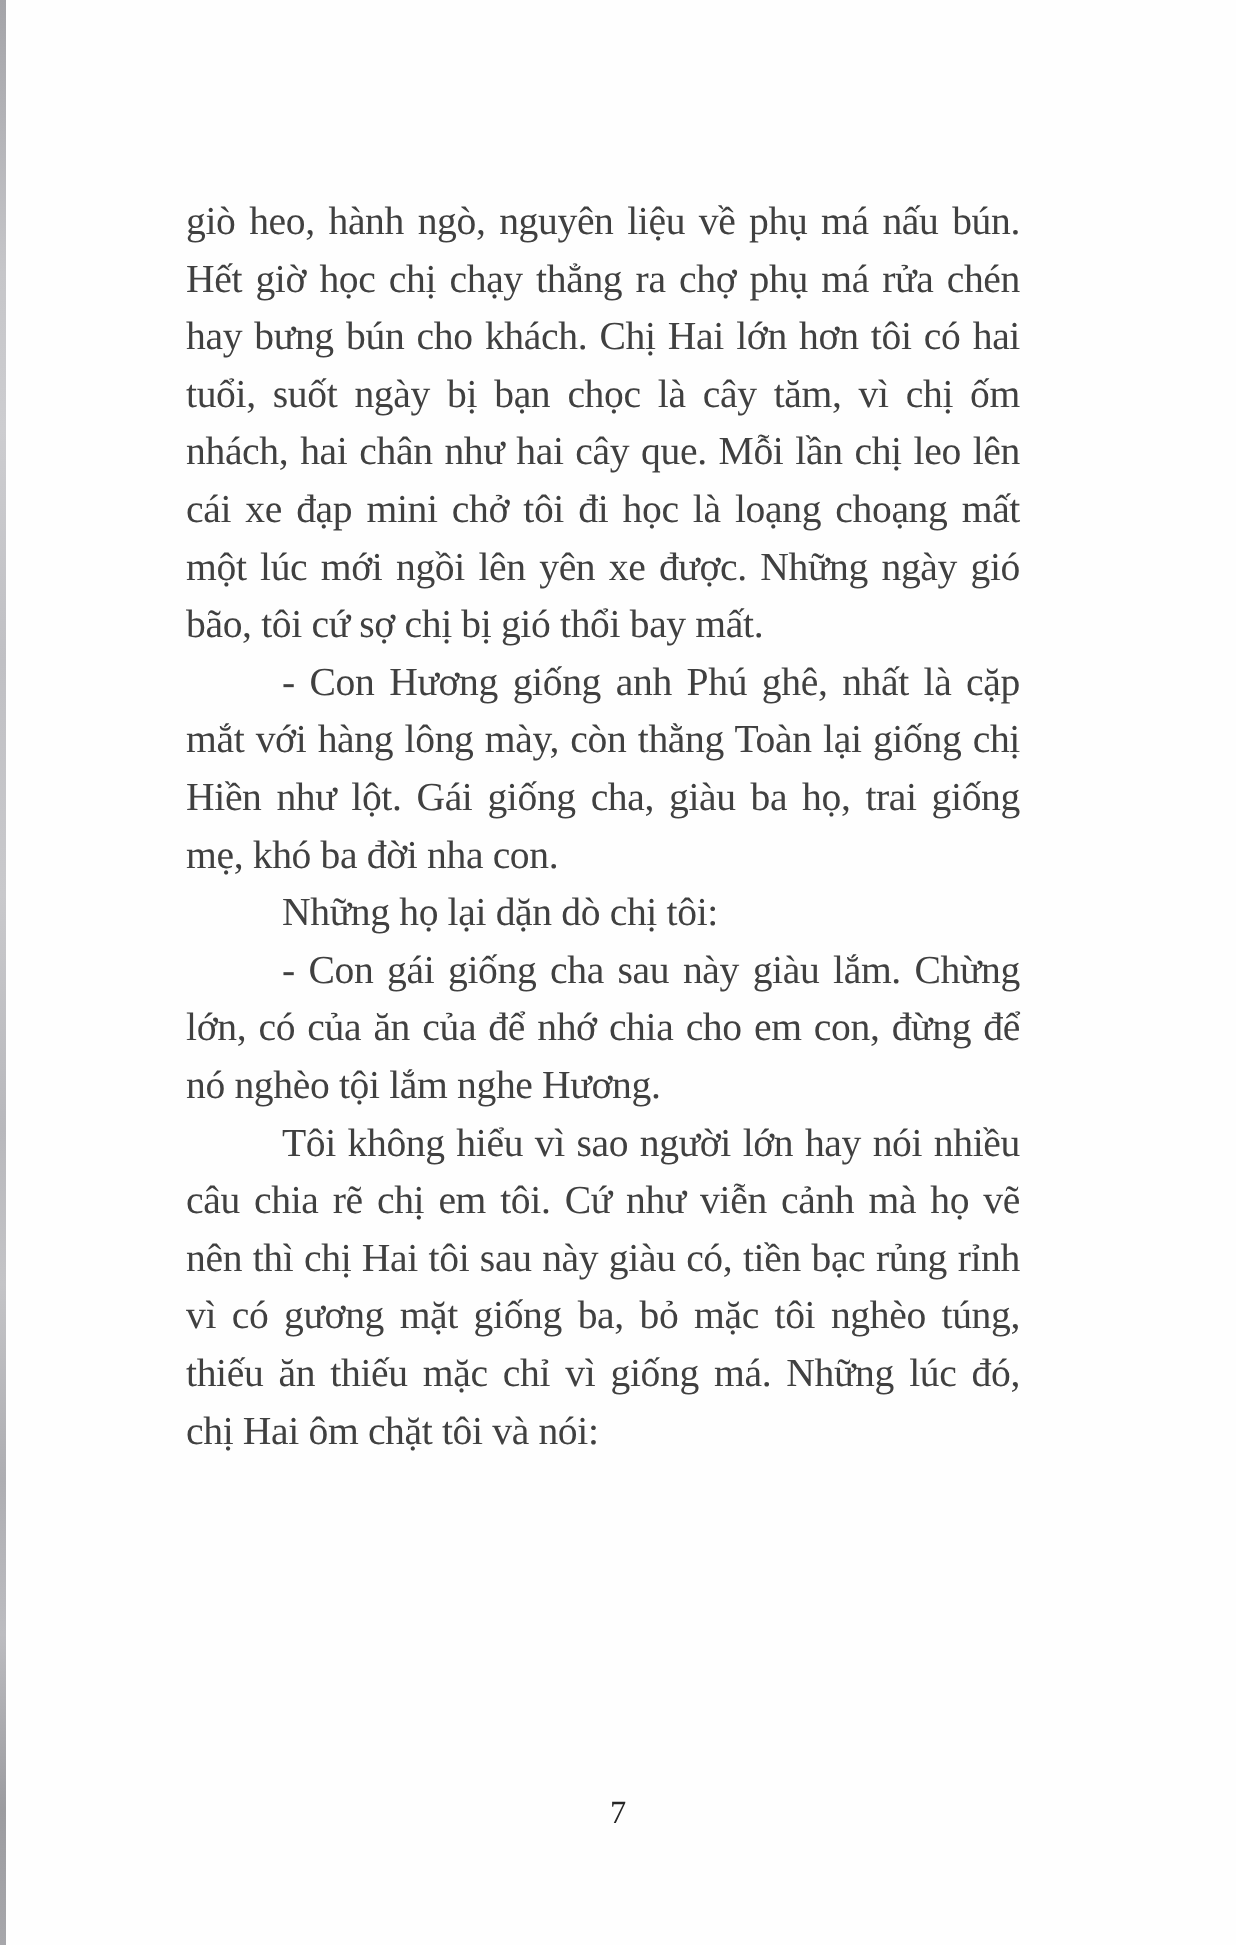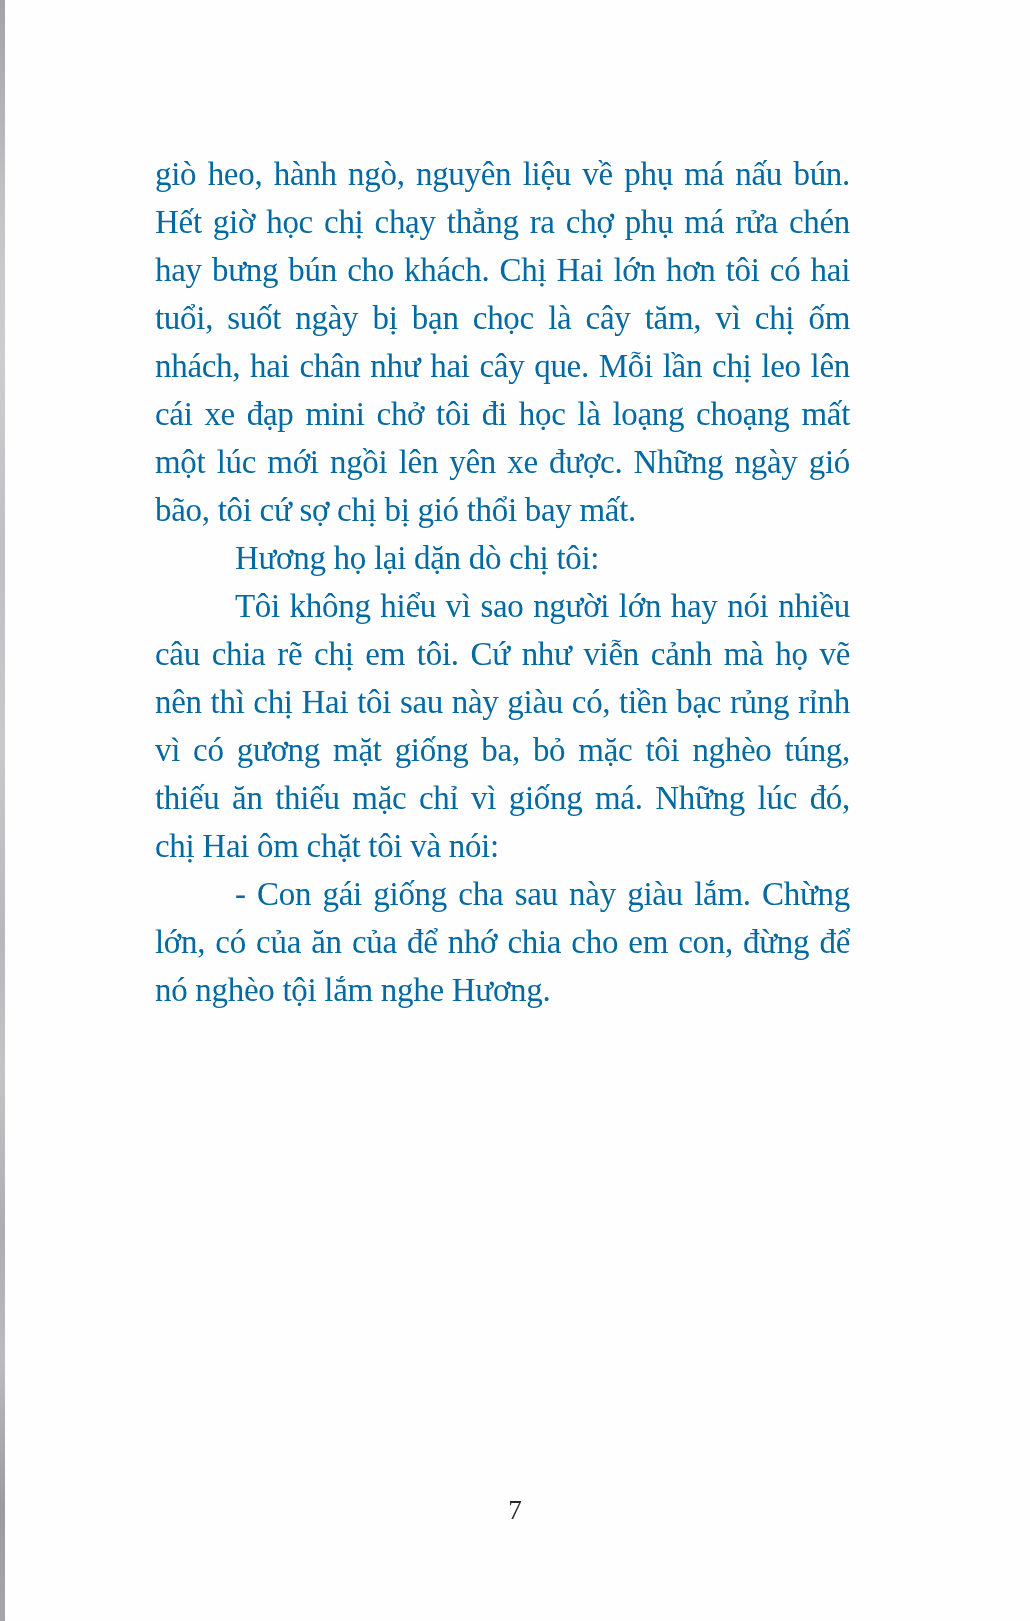--- a/index.html
+++ b/index.html
@@ -38,23 +38,23 @@
       #c4c4c7 66%,
       #aeaeb2 76%,
       #bcbcc0 84%,
       #9c9ca0 93%,
       #a7a7ab 100%
     );
   }
   .text-block {
     position: absolute;
     left: 155px;
-    top: 150px;
+    top: 161px;
     width: 695px;
-    color: #0369a1;
+    color: #404040;
     font-size: 33px;
     line-height: 48px;
     letter-spacing: -0.3px;
     text-align: justify;
   }
   .para {
     margin: 0;
     padding: 0;
     text-indent: 80px;
   }
@@ -74,20 +74,21 @@
 </style>
 </head>
 <body>
 
 <div class="page">
 
   <div class="scan-edge"></div>
 
   <main class="text-block">
     <p class="para no-indent">giò heo, hành ngò, nguyên liệu về phụ má nấu bún. Hết giờ học chị chạy thẳng ra chợ phụ má rửa chén hay bưng bún cho khách. Chị Hai lớn hơn tôi có hai tuổi, suốt ngày bị bạn chọc là cây tăm, vì chị ốm nhách, hai chân như hai cây que. Mỗi lần chị leo lên cái xe đạp mini chở tôi đi học là loạng choạng mất một lúc mới ngồi lên yên xe được. Những ngày gió bão, tôi cứ sợ chị bị gió thổi bay mất.</p>
-    <p class="para">Hương họ lại dặn dò chị tôi:</p>
+    <p class="para">- Con Hương giống anh Phú ghê, nhất là cặp mắt với hàng lông mày, còn thằng Toàn lại giống chị Hiền như lột. Gái giống cha, giàu ba họ, trai giống mẹ, khó ba đời nha con.</p>
+    <p class="para">Những họ lại dặn dò chị tôi:</p>
+    <p class="para">- Con gái giống cha sau này giàu lắm. Chừng lớn, có của ăn của để nhớ chia cho em con, đừng để nó nghèo tội lắm nghe Hương.</p>
     <p class="para">Tôi không hiểu vì sao người lớn hay nói nhiều câu chia rẽ chị em tôi. Cứ như viễn cảnh mà họ vẽ nên thì chị Hai tôi sau này giàu có, tiền bạc rủng rỉnh vì có gương mặt giống ba, bỏ mặc tôi nghèo túng, thiếu ăn thiếu mặc chỉ vì giống má. Những lúc đó, chị Hai ôm chặt tôi và nói:</p>
-    <p class="para">- Con gái giống cha sau này giàu lắm. Chừng lớn, có của ăn của để nhớ chia cho em con, đừng để nó nghèo tội lắm nghe Hương.</p>
   </main>
 
   <div class="page-number">7</div>
 
 </div>
 
 </body></html>

